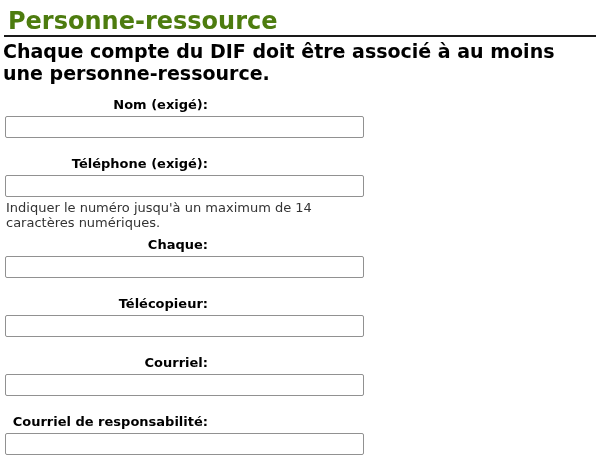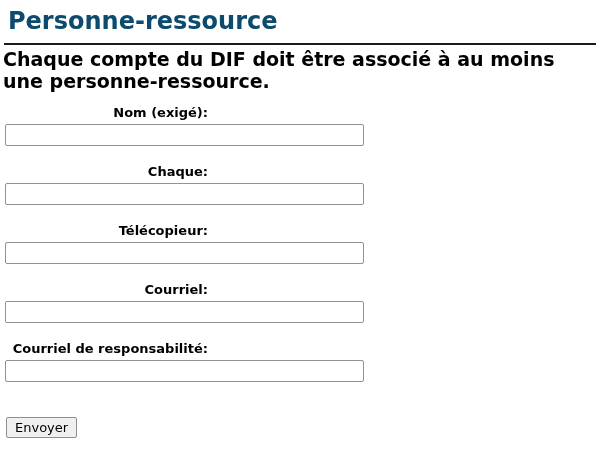--- a/index.html
+++ b/index.html
@@ -14,22 +14,22 @@
     height: 456px;
     box-sizing: border-box;
     padding: 3px 3px 0 3px;
     overflow: hidden;
     background: #ffffff;
   }
   h1.page-title {
     font-size: 24px;
     line-height: 28px;
     font-weight: bold;
-    color: #0c4a6e;
-    margin: 4px 0 8px 5px;
+    color: #4d7c0f;
+    margin: 4px 0 0 5px;
   }
   hr.title-divider {
     border: none;
     border-top: 2px solid #1a1a1a;
     margin: 0 1px 2px 1px;
   }
   p.intro {
     font-size: 19px;
     line-height: 22px;
     font-weight: bold;
@@ -114,20 +114,27 @@
   <form class="contact-form">
 
     <div class="row">
       <span class="field-label">Nom (exigé):</span>
       <div class="cell">
         <input type="text" class="text-input" value="" style="">
       </div>
     </div>
 
 
+    <div class="row row-phone">
+      <span class="field-label">Téléphone (exigé):</span>
+      <div class="cell">
+        <input type="text" class="text-input" value="" style="">
+        <div class="help-text">Indiquer le numéro jusqu'à un maximum de 14 caractères numériques.</div>
+      </div>
+    </div>
 
     <div class="row">
       <span class="field-label">Chaque:</span>
       <div class="cell">
         <input type="text" class="text-input" value="" style="">
       </div>
     </div>
 
     <div class="row">
       <span class="field-label">Télécopieur:</span>

